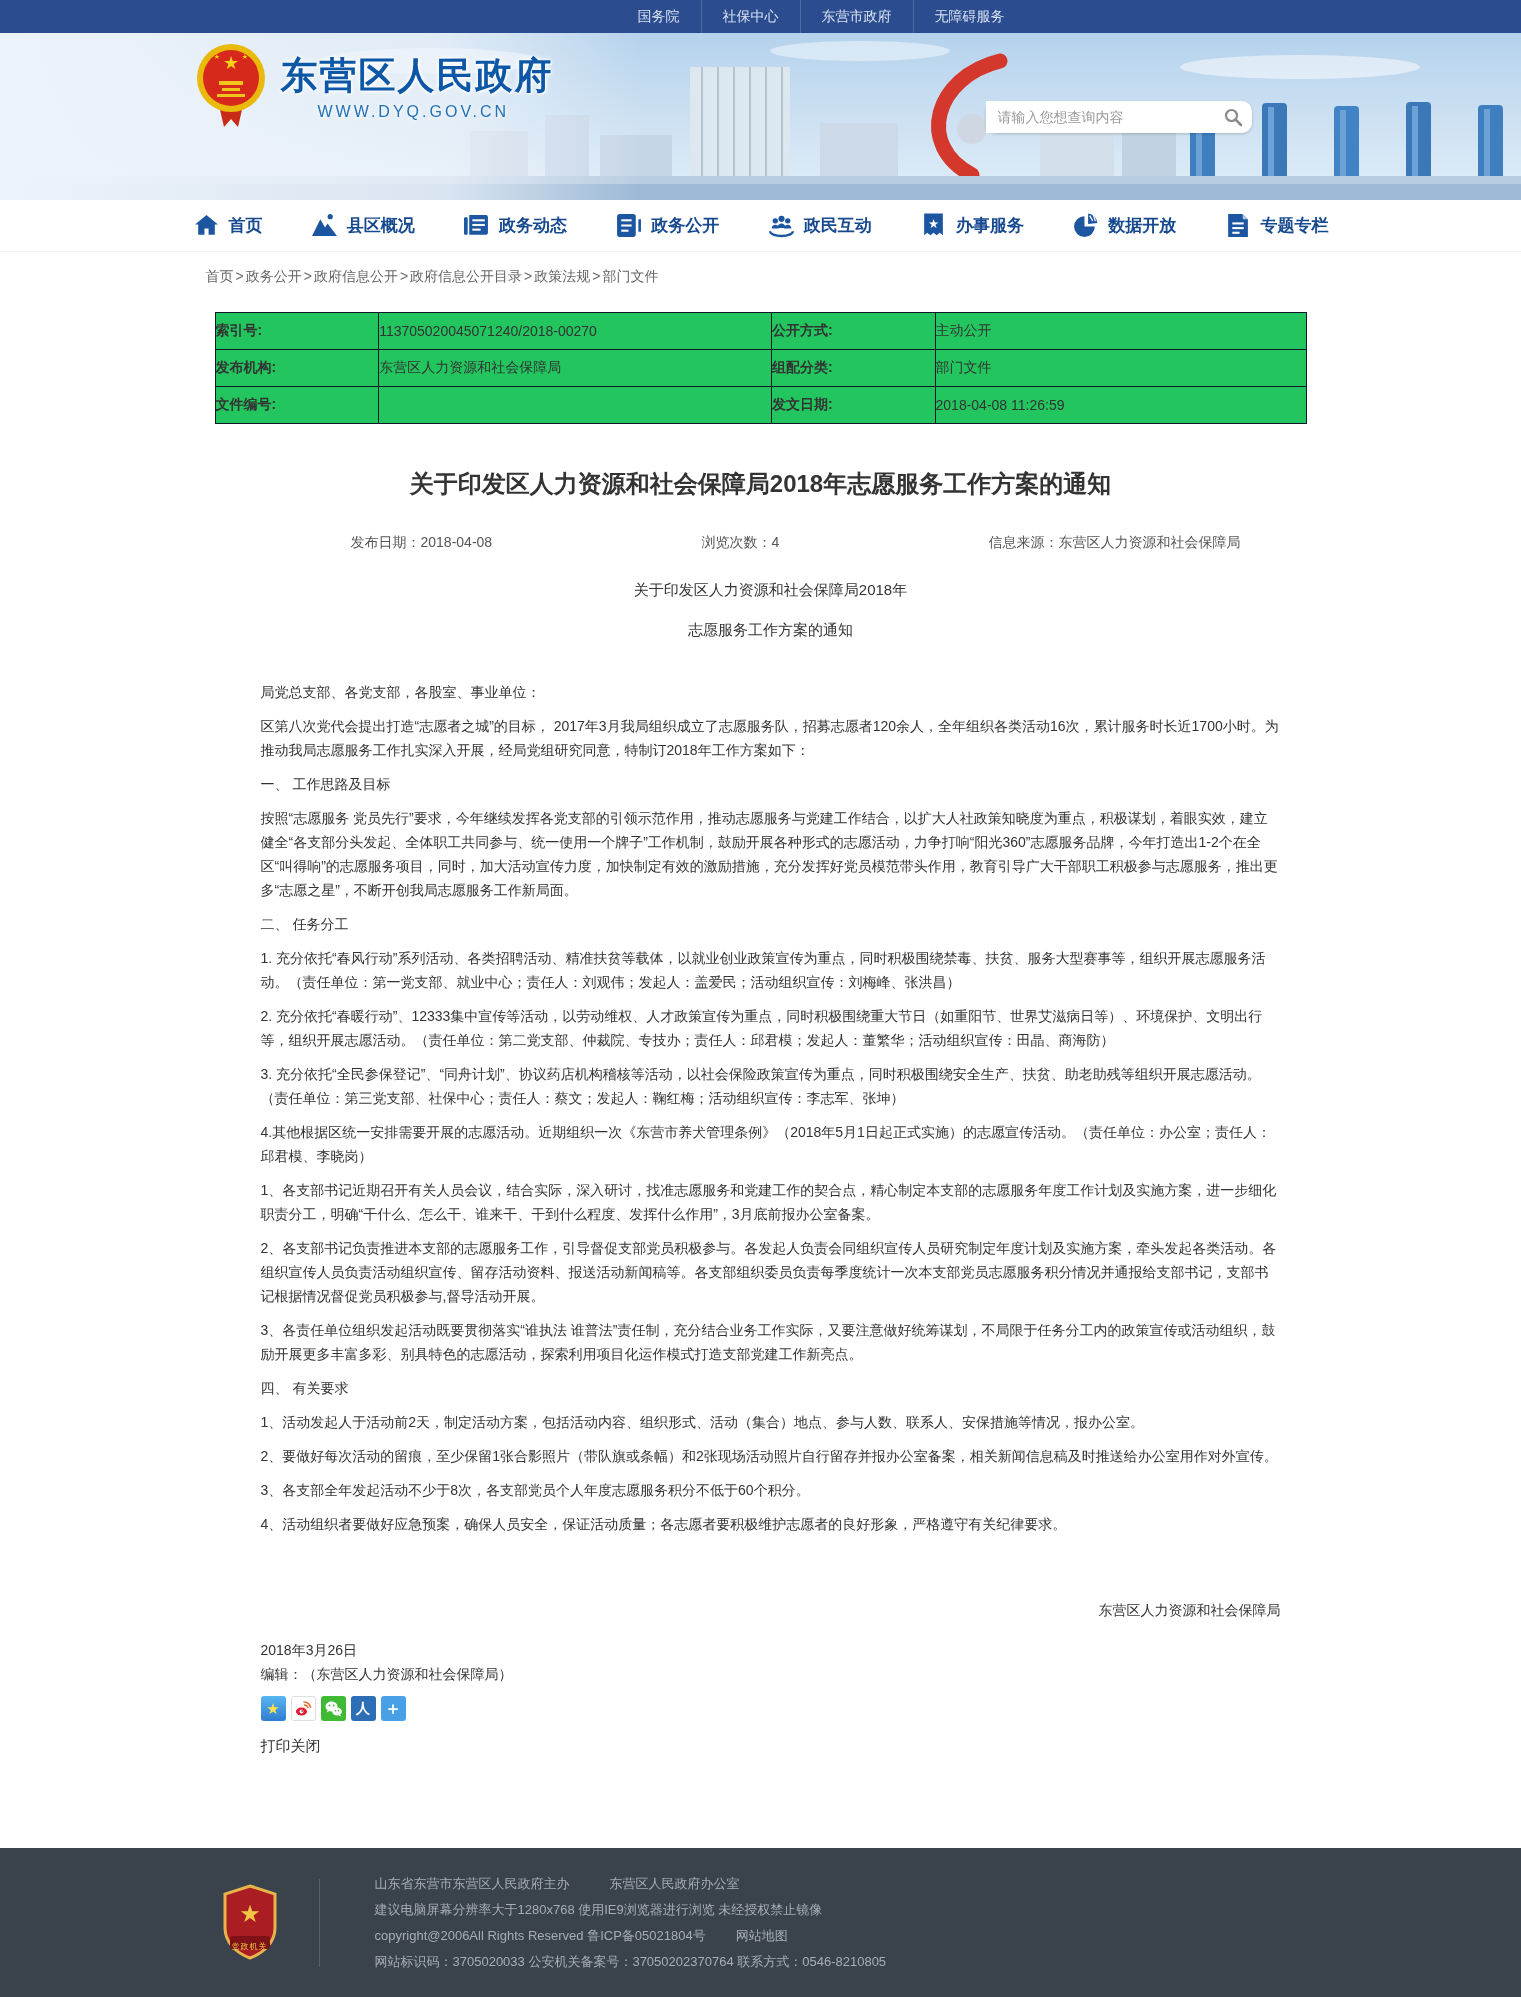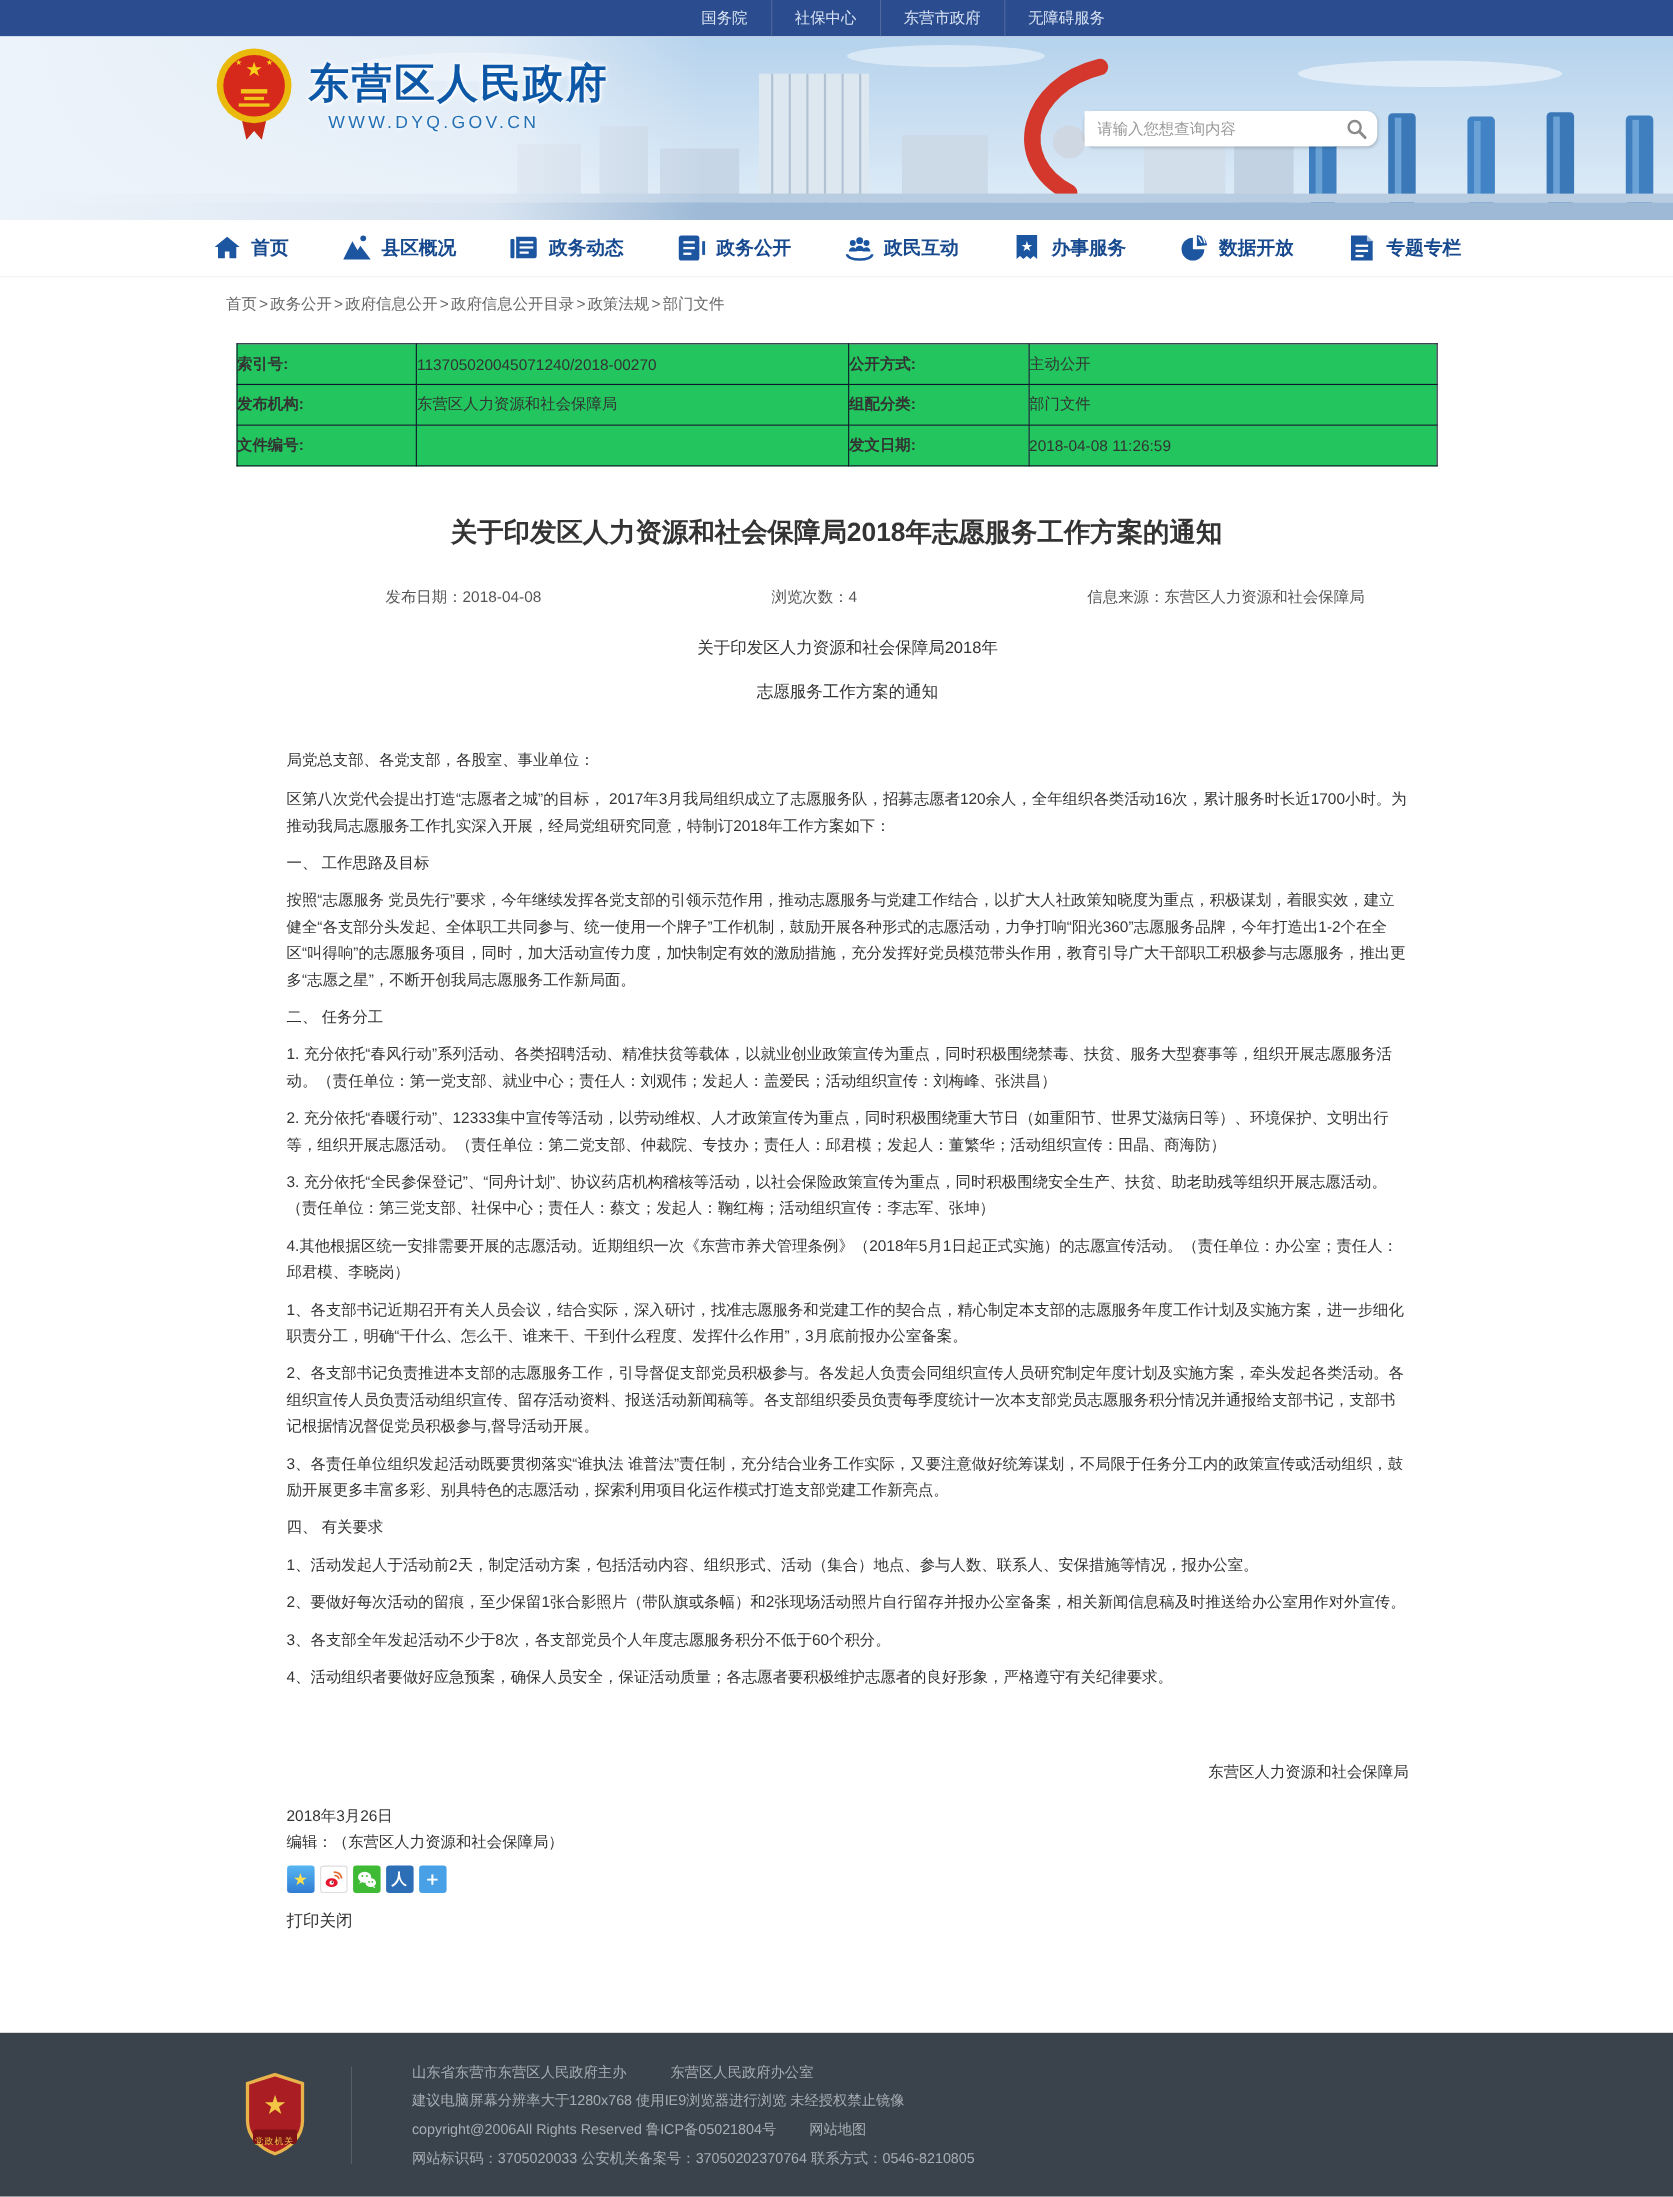--- a/index.html
+++ b/index.html
@@ -13,21 +13,21 @@
   .topbar-link { color:#d9e4f5; font-size:14px; line-height:33px; padding:0 21px; cursor:pointer; }
   .topbar-link:not(:first-child) { border-left:1px solid #51699f; }
 
   
   .banner { position:relative; height:167px; overflow:hidden; }
   .banner-bg { position:absolute; inset:0; }
   .banner-inner { position:relative; width:1200px; margin:0 auto; height:100%; }
   .emblem { position:absolute; left:30px; top:8px; width:80px; height:92px; cursor:pointer; }
   .site-title { position:absolute; left:120px; top:18px; font-size:37px; font-weight:bold; color:#0d57a7; letter-spacing:2px;
       text-shadow:0 0 3px #fff,0 0 6px #fff,1px 1px 2px #fff; cursor:pointer; }
-  .site-url { position:absolute; left:138px; top:70px; font-size:16px; color:#2470b5; letter-spacing:3px; text-shadow:0 0 4px #fff; }
+  .site-url { position:absolute; left:157px; top:70px; font-size:16px; color:#2470b5; letter-spacing:3px; text-shadow:0 0 4px #fff; }
   .search-box { position:absolute; left:825px; top:68px; width:266px; height:32px; background:#fff; display:flex; align-items:center;
       box-shadow:0 1px 3px rgba(0,0,0,.2);border-radius:10px; }
   .search-input { flex:1; border:none; outline:none; height:100%; padding:0 12px; font-size:14px; color:#333; font-family:inherit; }
   .search-input::placeholder { color:#9a9a9a; }
   .search-btn { width:38px; height:100%; display:flex; align-items:center; justify-content:center; background:transparent; border:none; cursor:pointer; }
 
   
   .nav { height:52px; background:#fff; border-bottom:1px solid #f1f1f1; }
   .nav-inner { width:1200px; margin:0 auto; height:100%; display:flex; justify-content:space-between; align-items:center; padding:0 32px; }
   .nav-item { display:flex; align-items:center; gap:9px; cursor:pointer; }
@@ -46,21 +46,21 @@
   .info-table td.lbl { font-weight:bold; width:15%; }
   .info-table td.val-wide { width:36%; }
   .info-table td.val { width:34%; }
 
   .article-title { margin-top:44px; text-align:center; font-size:24px; font-weight:bold; color:#333; }
   .article-meta { margin:34px 120px 0 190px; display:flex; justify-content:space-between; font-size:14px; color:#555; }
 
   .article-body { margin-top:26px; padding:0 80px 0 100px; font-size:14px; color:#333; }
   .doc-line { text-align:center; line-height:24px; margin-bottom:16px; font-size:15px; }
   .para { line-height:24px; margin:10px 0; }
-  .first-para { margin-top:38px;font-family:Liberation Mono, monospace; }
+  .first-para { margin-top:38px; }
 
   .signature { text-align:right; padding-right:80px; margin-top:66px; font-size:14px; color:#333; }
   .date-line { padding-left:100px; margin-top:22px; font-size:14px; }
   .editor-line { padding-left:100px; margin-top:6px; font-size:14px; }
   .share-row { padding-left:100px; margin-top:12px; display:flex; gap:5px; }
   .share-icon { width:25px; height:25px; border-radius:3px; display:flex; align-items:center; justify-content:center; cursor:pointer; overflow:hidden; }
   .si-qzone { background:linear-gradient(#58b6f2,#2f7cd3); color:#ffe14d; font-size:15px; }
   .si-weibo { background:#fff; border:1px solid #ddd; }
   .si-wechat { background:#3eba34; }
   .si-renren { background:#2d6fb6; color:#fff; font-weight:bold; font-size:14px; }

